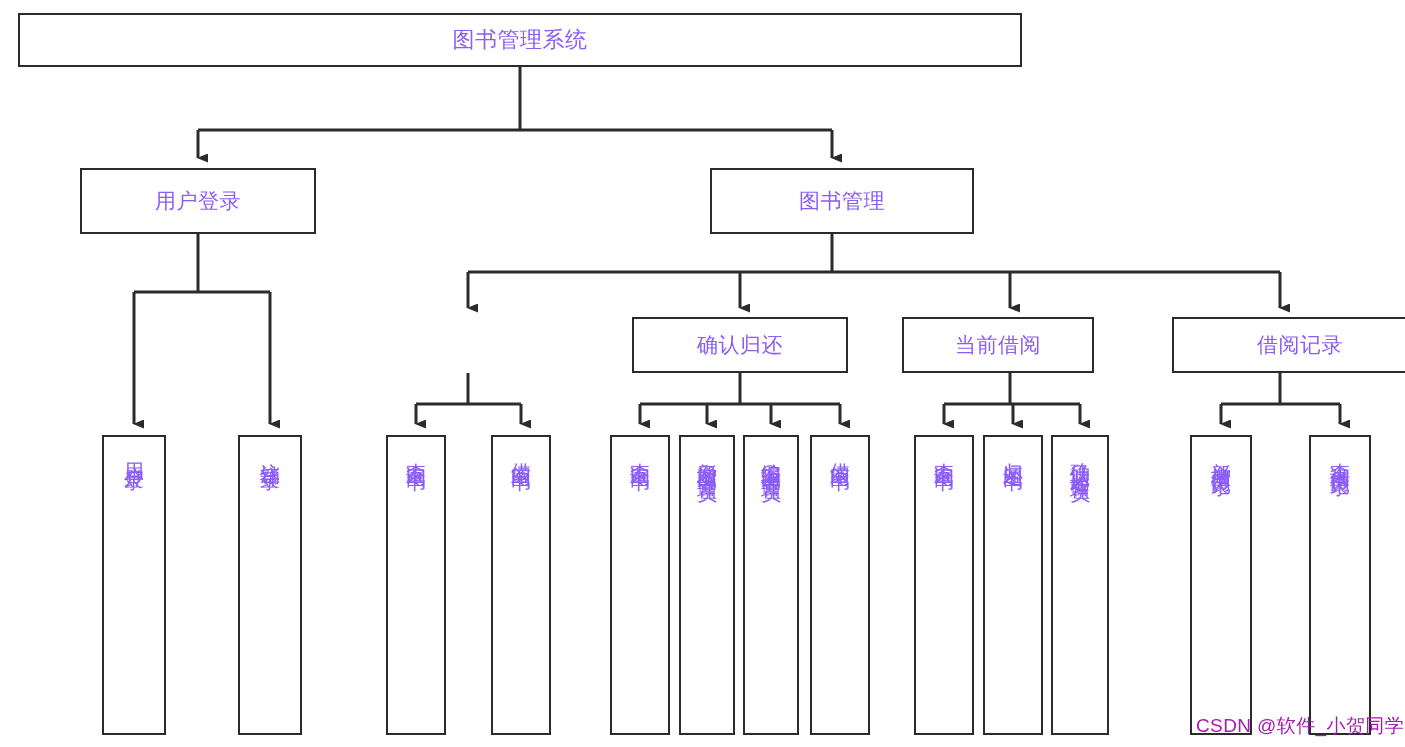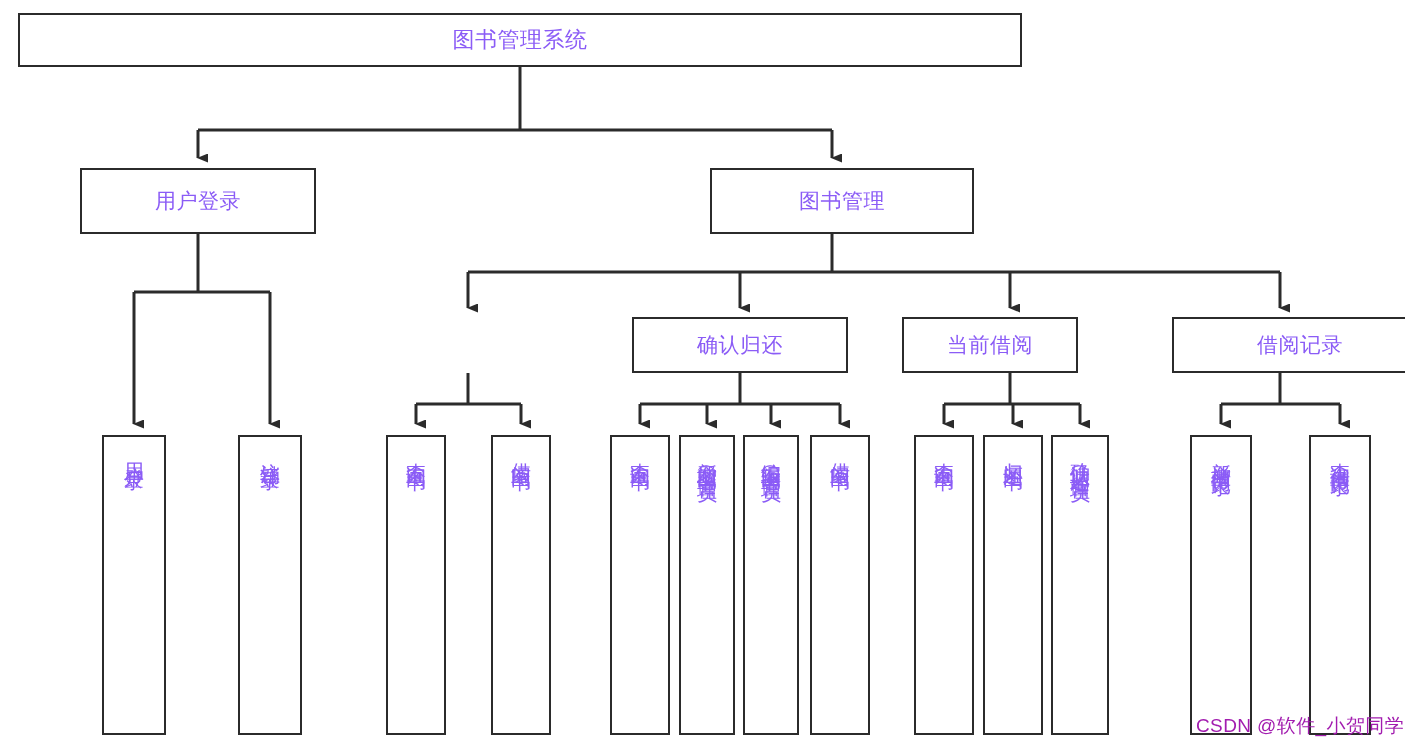--- a/index.html
+++ b/index.html
@@ -135,21 +135,21 @@
 
   <div class="node horizontal" style="left:710px; top:168px; width:264px; height:66px;">
     <span class="label">图书管理</span>
   </div>
 
 
   <div class="node horizontal" style="left:632px; top:317px; width:216px; height:56px;">
     <span class="label">确认归还</span>
   </div>
 
-  <div class="node horizontal" style="left:902px; top:317px; width:176px; height:56px;">
+  <div class="node horizontal" style="left:902px; top:317px; width:192px; height:56px;">
     <span class="label">当前借阅</span>
   </div>
 
   <div class="node horizontal" style="left:1172px; top:317px; width:256px; height:56px;">
     <span class="label">借阅记录</span>
   </div>
 
   <div class="node vertical" style="left:102px; top:435px; width:64px; height:300px;">
     <span class="label">用户登录</span>
   </div>

